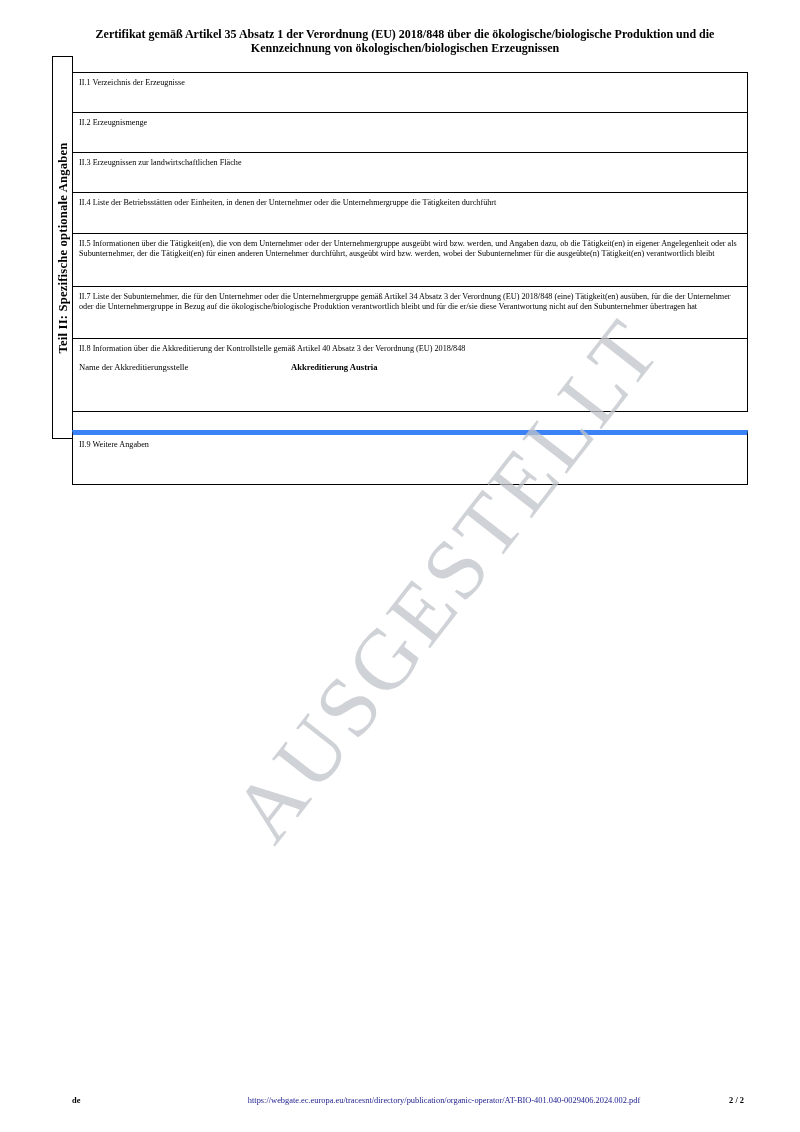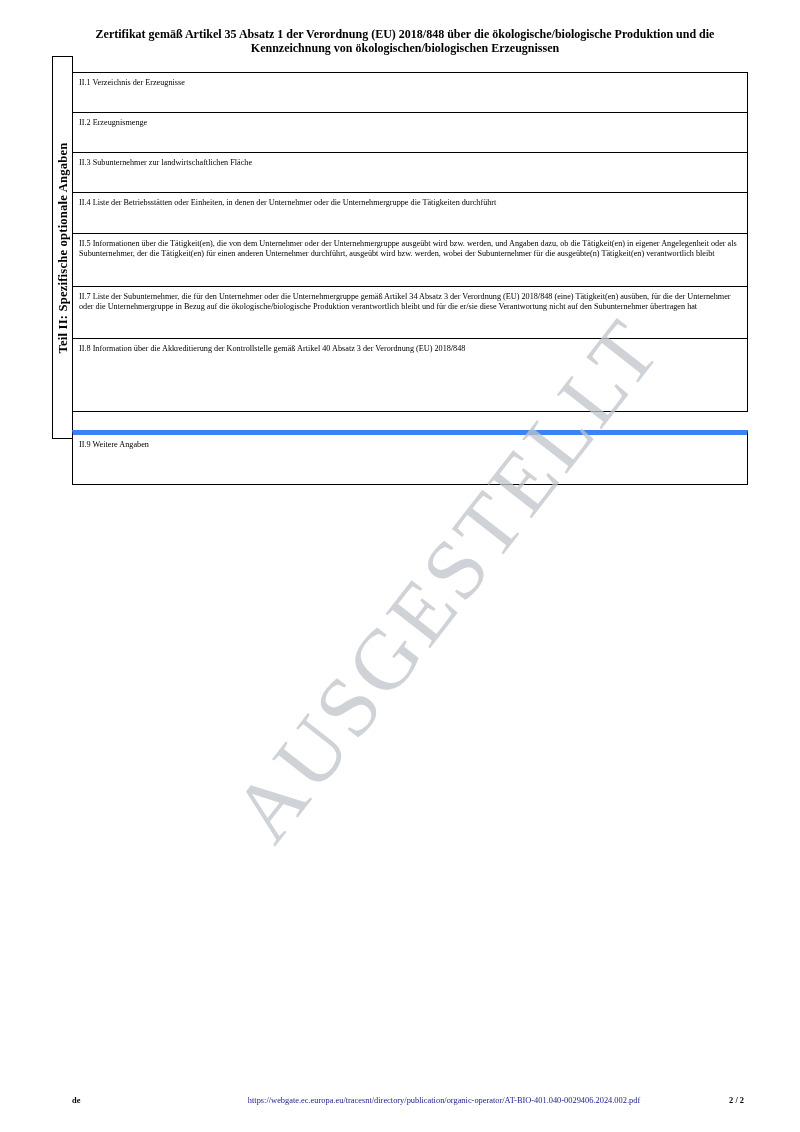--- a/index.html
+++ b/index.html
@@ -173,39 +173,43 @@
 
       <div class="row first" style="height:41px;">
         <span class="label">II.1 Verzeichnis der Erzeugnisse</span>
       </div>
 
       <div class="row" style="height:40px;">
         <span class="label">II.2 Erzeugnismenge</span>
       </div>
 
       <div class="row" style="height:40px;">
-        <span class="label">II.3 Subunternehmer zur landwirtschaftlichen Fläche</span>
+        <span class="label">II.3 Erzeugnissen zur landwirtschaftlichen Fläche</span>
       </div>
 
       <div class="row" style="height:41px;">
         <span class="label">II.4 Liste der Betriebsstätten oder Einheiten, in denen der Unternehmer oder die Unternehmergruppe die Tätigkeiten durchführt</span>
       </div>
 
       <div class="row" style="height:53px;">
         <span class="label">II.5 Informationen über die Tätigkeit(en), die von dem Unternehmer oder der Unternehmergruppe ausgeübt wird bzw. werden, und Angaben dazu, ob die Tätigkeit(en) in eigener Angelegenheit oder als Subunternehmer, der die Tätigkeit(en) für einen anderen Unternehmer durchführt, ausgeübt wird bzw. werden, wobei der Subunternehmer für die ausgeübte(n) Tätigkeit(en) verantwortlich bleibt</span>
       </div>
 
 
       <div class="row" style="height:52px;">
         <span class="label">II.7 Liste der Subunternehmer, die für den Unternehmer oder die Unternehmergruppe gemäß Artikel 34 Absatz 3 der Verordnung (EU) 2018/848 (eine) Tätigkeit(en) ausüben, für die der Unternehmer oder die Unternehmergruppe in Bezug auf die ökologische/biologische Produktion verantwortlich bleibt und für die er/sie diese Verantwortung nicht auf den Subunternehmer übertragen hat</span>
       </div>
 
       <div class="row" style="height:73px;">
         <span class="label">II.8 Information über die Akkreditierung der Kontrollstelle gemäß Artikel 40 Absatz 3 der Verordnung (EU) 2018/848</span>
         <div class="kv">
+          <div class="kv-line">
+            <span class="kv-key">Name der Akkreditierungsstelle</span>
+            <span class="kv-val">Akkreditierung Austria</span>
+          </div>
         </div>
       </div>
 
       <div class="row" style="height:55px; margin-top:18px; border-top:5px solid #3b82f6;">
         <span class="label">II.9 Weitere Angaben</span>
       </div>
 
     </div>
   </div>
 

